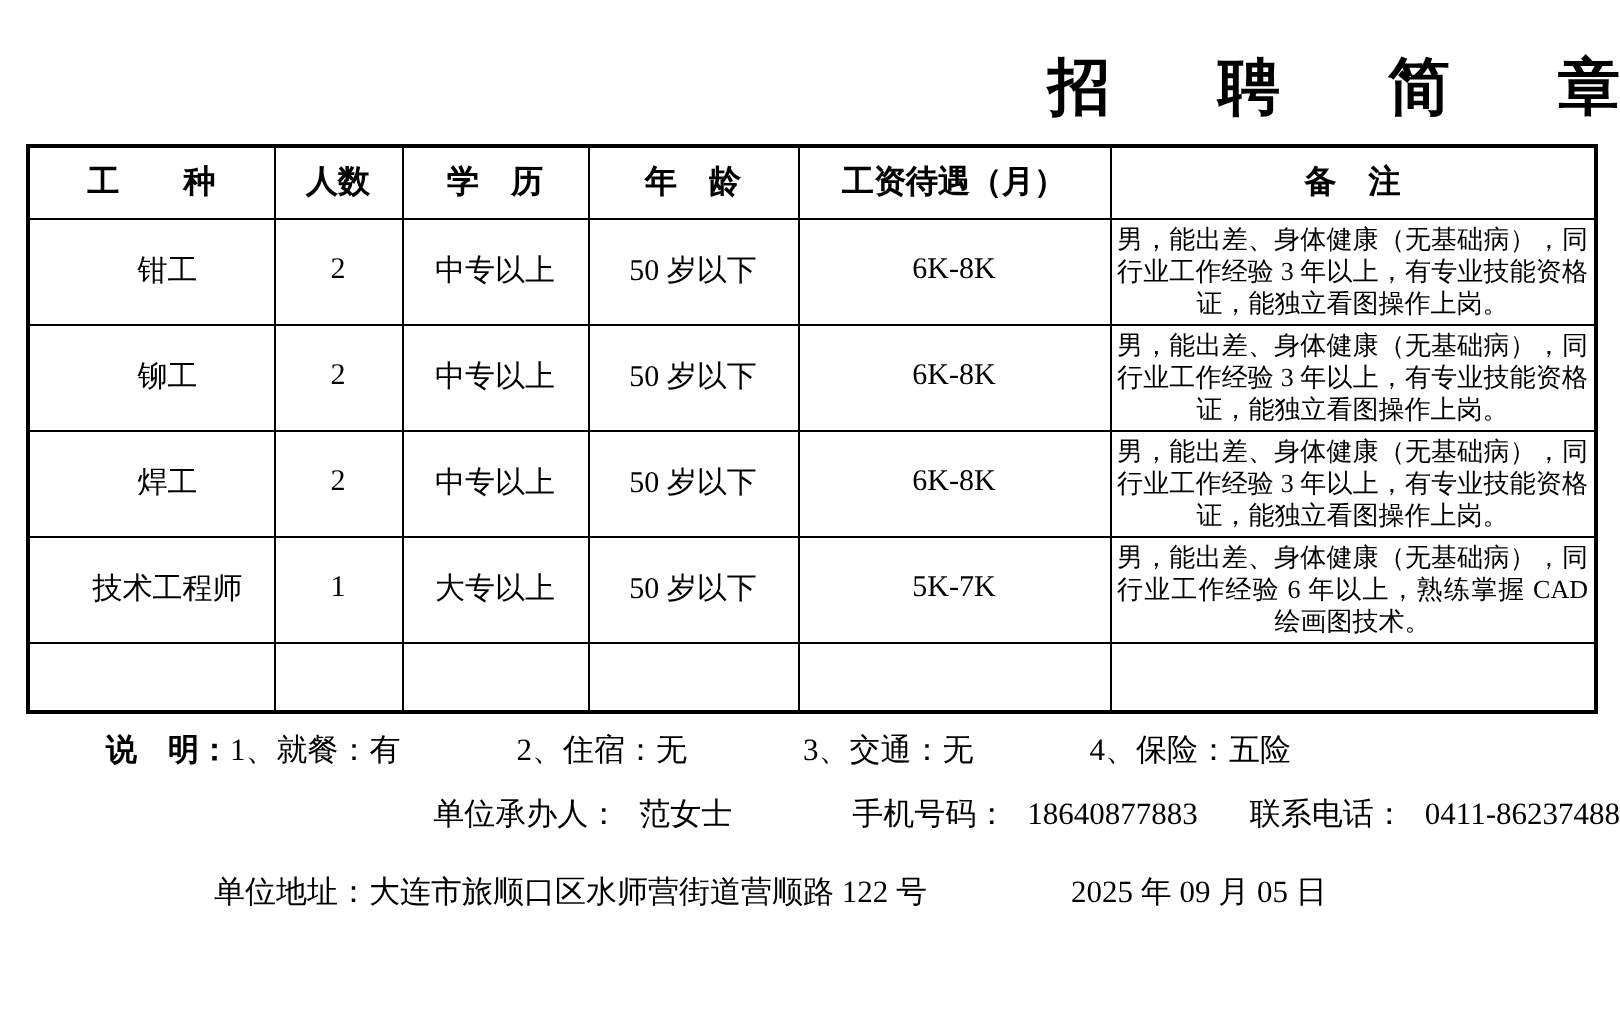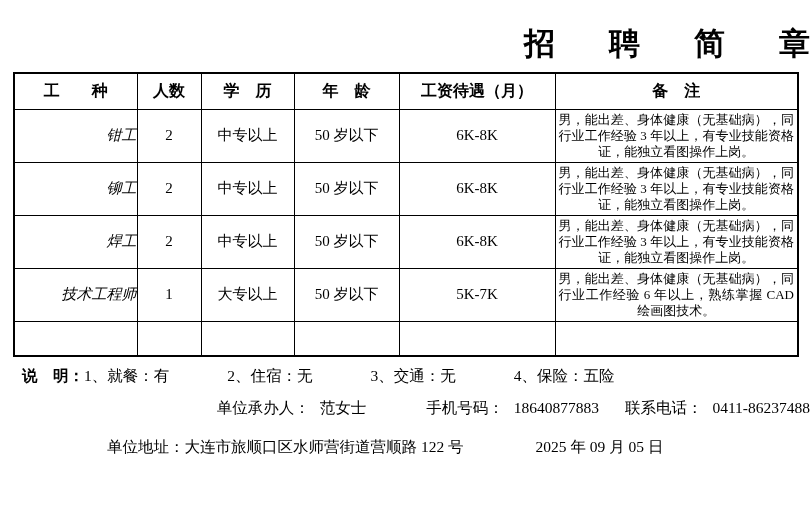--- a/index.html
+++ b/index.html
@@ -53,37 +53,36 @@
     font-weight: bold;
     text-align: center;
     vertical-align: middle;
   }
   td {
     font-size: 15px;
     text-align: center;
     vertical-align: middle;
   }
   td.job {
-    text-align: right;
+    text-align: center;
     padding-left: 16px;
-    font-style: italic;
   }
   td.notes {
     font-size: 13px;
     line-height: 16px;
     text-align: justify;
     text-align-last: center;
     padding: 2px 3px;
   }
   tr.hdr   { height: 36px; }
   tr.r     { height: 52px; }
   tr.r4    { height: 46px; }
   tr.empty { height: 35px; }
   .remarks {
-    margin: 9px 0 0 22px;
+    margin: 9px 0 0 53px;
     font-size: 15.5px;
     line-height: 20px;
     white-space: nowrap;
   }
   .remarks .lbl { font-weight: bold; }
   .remark-item.gap { margin-left: 58px; }
   .contact {
     margin: 12px 0 0 120px;
     font-size: 15.5px;
     line-height: 20px;

